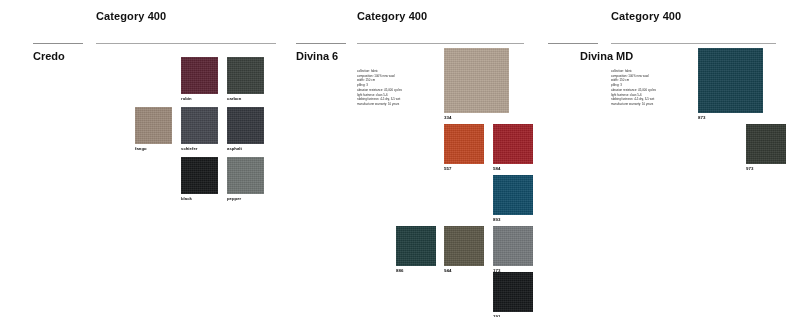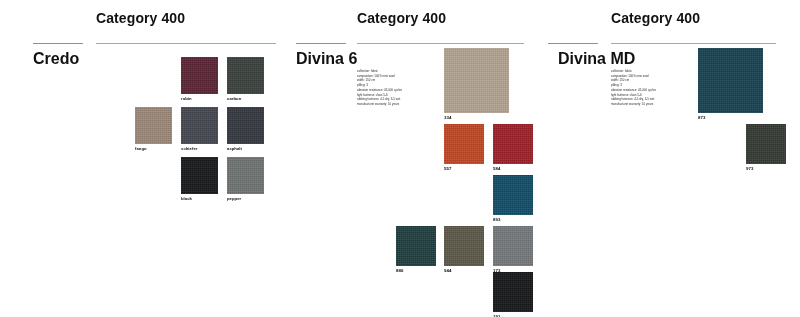--- a/index.html
+++ b/index.html
@@ -20,38 +20,38 @@
 
   .sheet {
     position: absolute;
     top: 0; left: 0;
     width: 800px;
     height: 317px;
   }
 
   .cat-title {
     position: absolute;
-    font-size: 14px;
+    font-size: 11px;
     font-weight: bold;
     letter-spacing: 0.1px;
     color: #111111;
     white-space: nowrap;
   }
 
   .rule {
     position: absolute;
     height: 1px;
     background: #9a9a9a;
   }
   .rule-short { background: #8f8f8f; }
   .rule-long  { background: #a8a8a8; }
 
   .brand {
     position: absolute;
-    font-size: 16px;
+    font-size: 11px;
     font-weight: bold;
     color: #111111;
     white-space: nowrap;
   }
 
   
   .spec {
     position: absolute;
     font-size: 2.9px;
     line-height: 1.62;
@@ -181,21 +181,21 @@
       <div class="swatch-chip" style="background: rgb(116, 120, 123);"></div>
       <div class="swatch-label code">173</div>
     </div>
     <div class="swatch" style="left: 493px; top: 272px; width: 40px; height: 40px;">
       <div class="swatch-chip" style="background: rgb(22, 24, 26);"></div>
       <div class="swatch-label code">191</div>
     </div>
     <div class="cat-title" style="left: 611px; top: 10px;">Category 400</div>
     <div class="rule rule-short" style="left: 548px; top: 43px; width: 50px;"></div>
     <div class="rule rule-long" style="left: 611px; top: 43px; width: 165px;"></div>
-    <div class="brand" style="left: 558px; top: 50px;">Divina MD</div>
+    <div class="brand" style="left: 580px; top: 50px;">Divina MD</div>
     <div class="spec" style="left: 611px; top: 69px;">
       <div>collection: fabric</div>
       <div>composition: 100% new wool</div>
       <div>width: 150 cm</div>
       <div>pilling: 3</div>
       <div>abrasion resistance: 45,000 cycles</div>
       <div>light fastness: class 5-6</div>
       <div>rubbing fastness: 4-5 dry, 3-5 wet</div>
       <div>manufacturer warranty: 10 years</div>
     </div>

